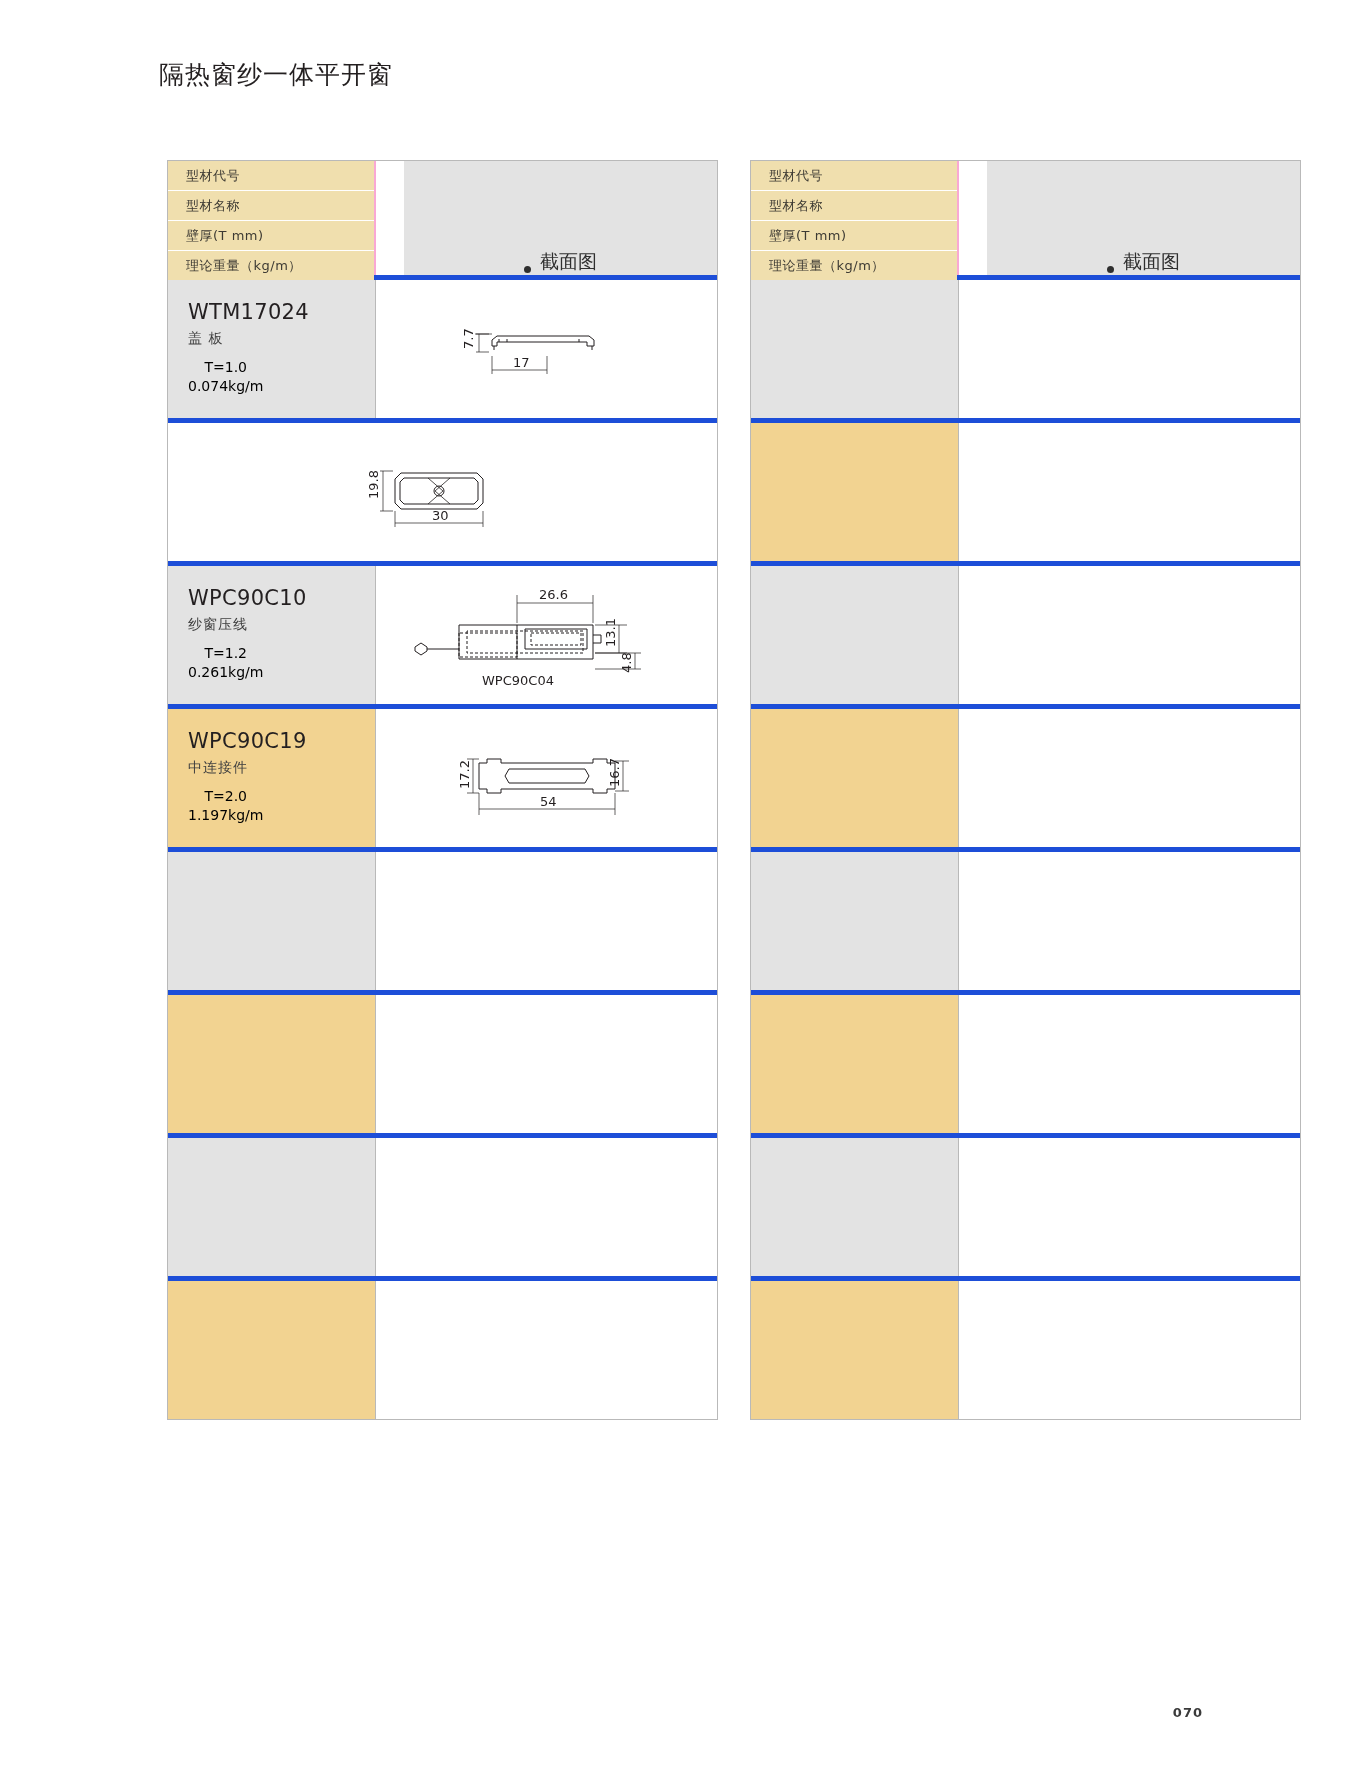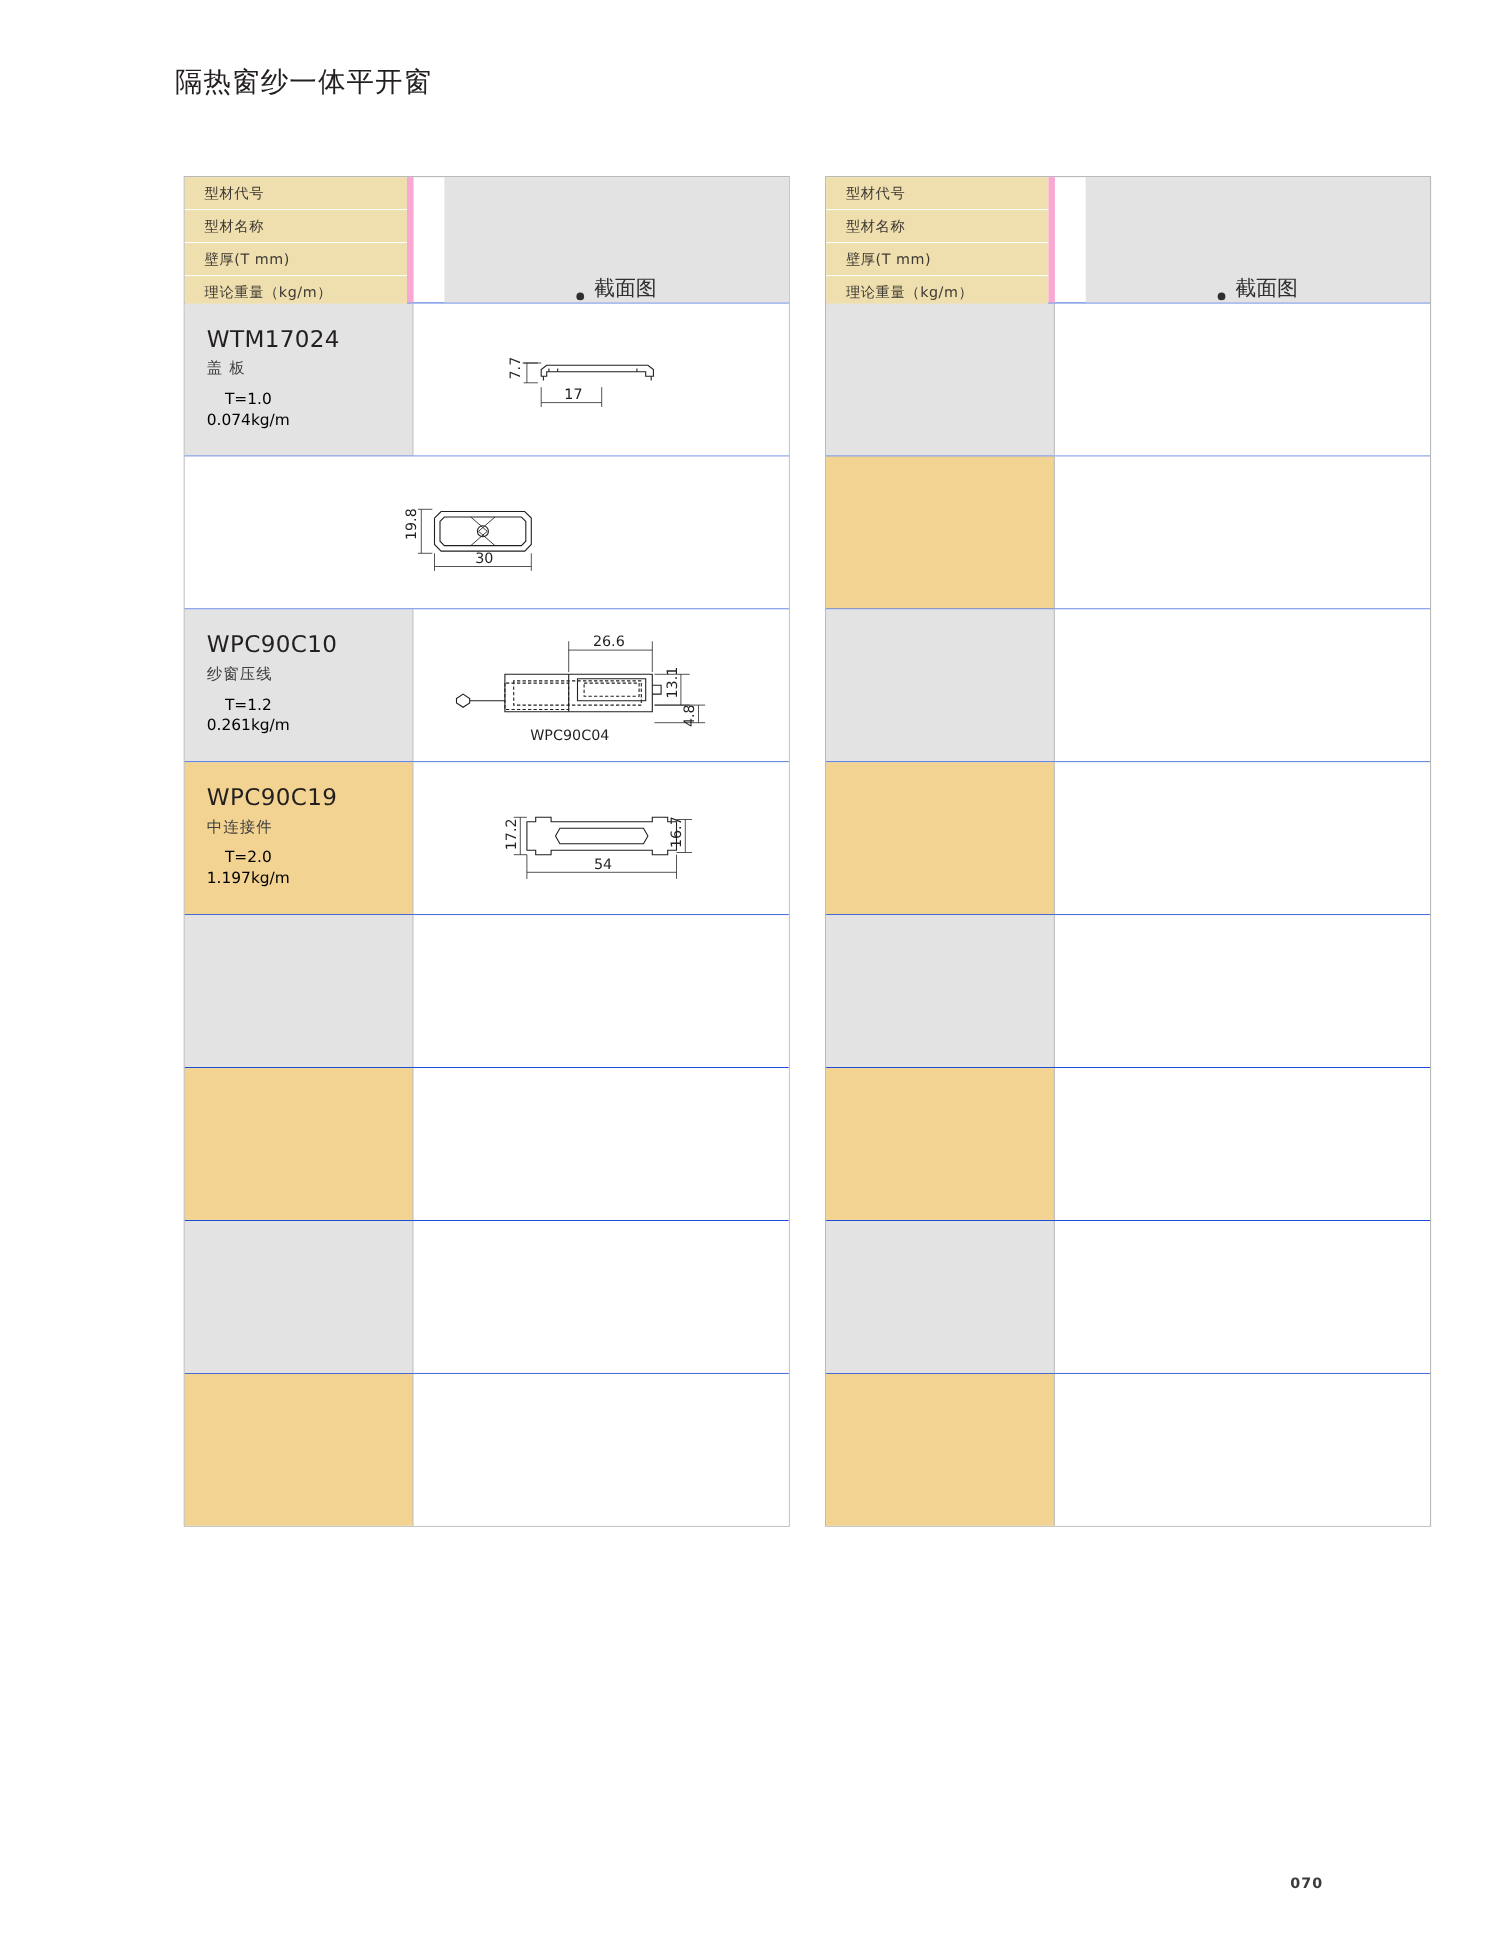--- a/index.html
+++ b/index.html
@@ -61,21 +61,21 @@
   .ptable.left  { left: 167px; }
   .ptable.right { left: 750px; }
 
   .thead {
     display: flex;
     height: 114px;
   }
   .thead-labels {
     width: 208px;
     box-sizing: border-box;
-    border-right: 6px solid #f9a8d4;
+    border-right: 2px solid #f9a8d4;
   }
   .thead-labels .lbl {
     height: 30px;
     box-sizing: border-box;
     background: #f0dfae;
     border-bottom: 1px solid #ffffff;
     display: flex;
     align-items: center;
     padding-left: 18px;
     font-size: 13px;
@@ -101,21 +101,21 @@
     height: 7px;
     border-radius: 50%;
     background: #2f2f2f;
     margin-right: 9px;
     position: relative;
     top: -2px;
   }
 
   .trow {
     display: flex;
-    border-top: 1px solid #1d4ed8;
+    border-top: 5px solid #1d4ed8;
     height: 138px;
   }
   .tcell-info {
     width: 208px;
     box-sizing: border-box;
     border-right: 1px solid #b9b9b9;
     padding: 20px 0 0 20px;
     position: relative;
   }
   .tcell-info.grey { background: #e3e3e3; }

